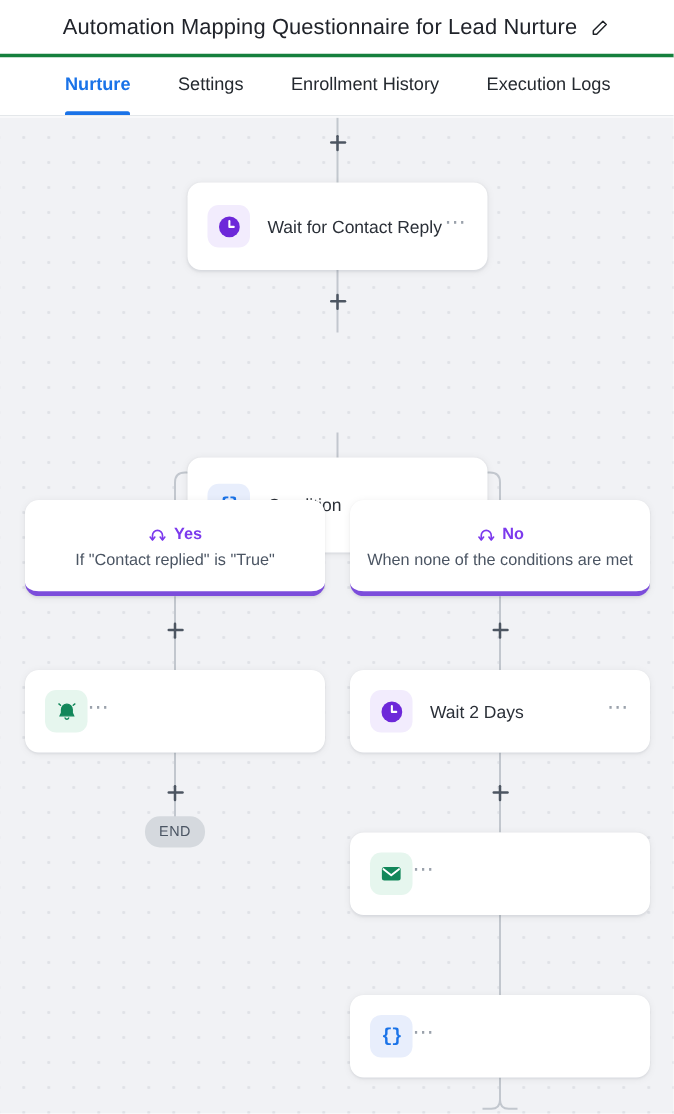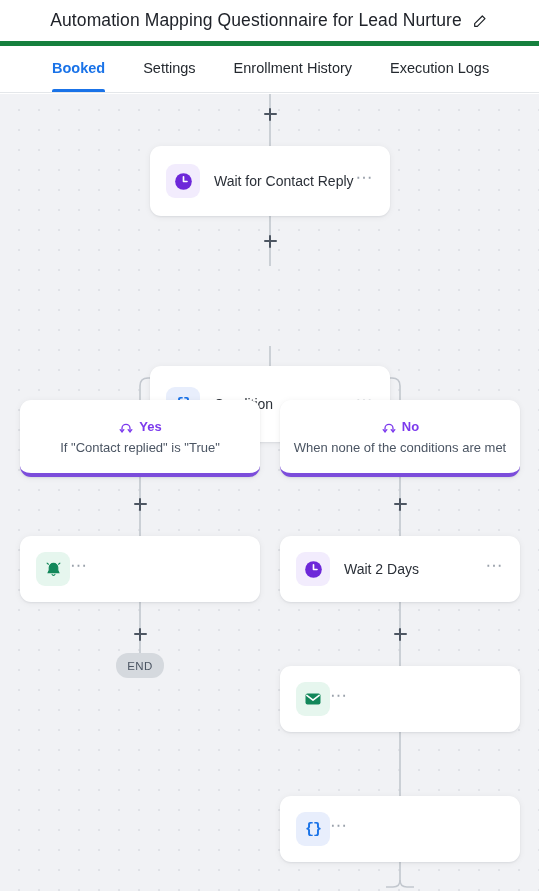--- a/index.html
+++ b/index.html
@@ -12,21 +12,21 @@
   #app { position: relative; width: 539px; height: 891px; }
 
   
   .header {
     height: 46px;
     background: #ffffff;
     display: flex;
     align-items: center;
     justify-content: center;
     gap: 10px;
-    border-bottom: 5px solid #15803d;
+    border-bottom: 3px solid #15803d;
   }
   .header-title {
     font-size: 17.5px;
     color: #20232a;
     letter-spacing: .1px;
   }
   .pencil-icon {
     width: 17px; height: 17px;
     display: inline-flex; align-items: center; justify-content: center;
     cursor: pointer;
@@ -187,21 +187,21 @@
     <span class="header-title">Automation Mapping Questionnaire for Lead Nurture</span>
     <span class="pencil-icon">
       <svg width="16" height="16" viewBox="0 0 24 24" fill="none" stroke="#1f2328" stroke-width="1.8" stroke-linecap="round" stroke-linejoin="round">
         <path d="M15.5 4.5l4 4L8 20H4v-4z"></path>
       </svg>
     </span>
   </div>
 
   <div class="tabs">
     <div class="tab active">
-        <span>Booked</span>
+        <span>Nurture</span>
       </div>
     <div class="tab">
         <span>Settings</span>
       </div>
     <div class="tab">
         <span>Enrollment History</span>
       </div>
     <div class="tab">
         <span>Execution Logs</span>
       </div>

